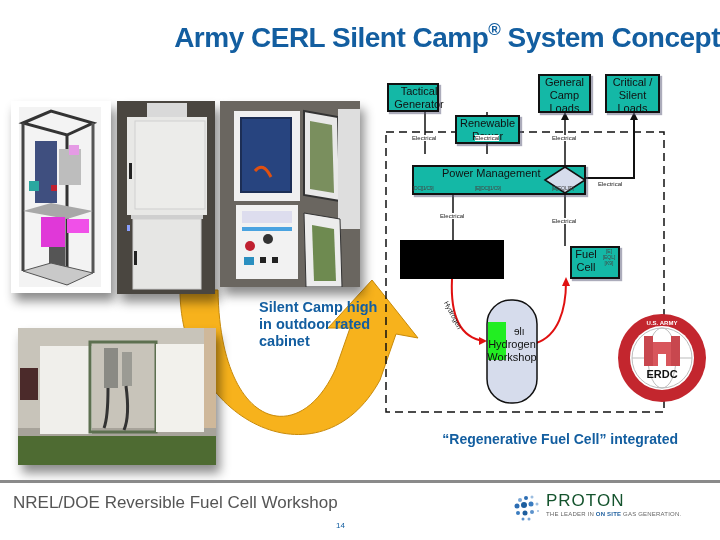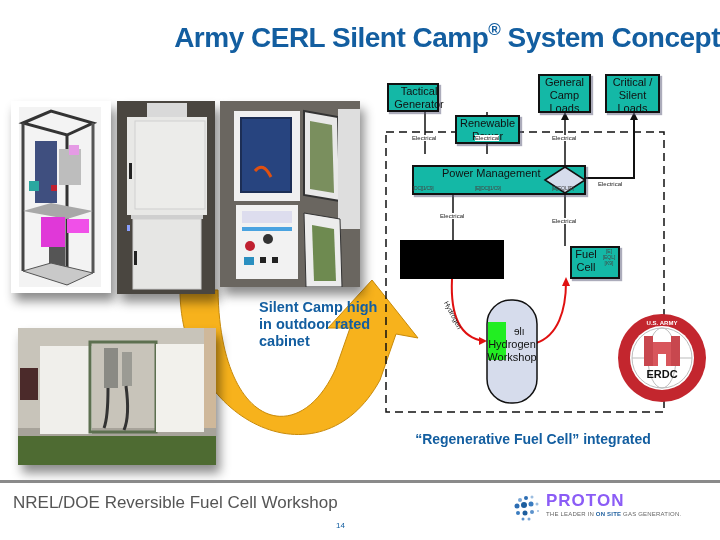--- a/index.html
+++ b/index.html
@@ -3,28 +3,28 @@
 <meta charset="utf-8">
 <style>
   html, body { margin:0; padding:0; }
   body { width:720px; height:540px; background:#ffffff; position:relative; overflow:hidden; font-family:"Liberation Sans", sans-serif; }
   .abs { position:absolute; }
   #title { left:0; top:22px; width:720px; text-align:right; color:#135ea0; font-weight:bold; font-size:28px; letter-spacing:-0.5px; }
   #title sup { font-size:17px; vertical-align:top; position:relative; top:-2px; }
   .photo { box-shadow: 4px 8px 10px rgba(0,0,0,0.45); overflow:hidden; }
   .caption { color:#135ea0; font-weight:bold; }
   #electrolyzer-caption { left:234px; top:299px; font-size:14.5px; line-height:17px; width:160px;margin-left:25px; }
-  #rfc-caption { left:388px; top:431px; width:290px; text-align:center; font-size:14px; line-height:16px; }
+  #rfc-caption { left:388px; top:431px; width:290px; text-align:right; font-size:14px; line-height:16px; }
   #footer-rule { left:0; top:480px; width:720px; height:3px; background:#8a8a8a; }
   #footer-text { left:13px; top:493px; font-size:17px; color:#555555; }
   #page-number { left:336px; top:521px; font-size:8px; color:#135ea0; }
   .box { position:absolute; background:#14b8a6; border:2px solid #111; box-sizing:border-box; text-align:center; font-size:11px; line-height:13px; color:#111; display:flex; align-items:flex-start; justify-content:center; box-shadow:2px 2px 1px rgba(90,90,120,0.5); }
   .tiny { position:absolute; font-size:6px; color:#222; }
   .tiny-code { position:absolute; font-size:5px; color:#444; letter-spacing:-0.3px; }
-  #proton-word { left:546px; top:491px; font-size:17px; font-weight:bold; color:#8b5cf6; letter-spacing:1px; }
+  #proton-word { left:546px; top:491px; font-size:17px; font-weight:normal; color:#14532d; letter-spacing:1px; }
   #proton-tag { left:546px; top:511px; font-size:6px; color:#666; letter-spacing:0.2px; white-space:nowrap; }
   #proton-tag b { color:#1d5e9e; }
 </style>
 </head>
 <body>
 
 <div id="title" class="abs"><span>Army CERL Silent Camp</span><sup>®</sup><span> System Concept</span></div>
 
 <svg class="abs" style="left:150px;top:200px;" width="290" height="270">
   <path d="M 30 90 C 30 220, 170 290, 230 180 L 246 134 L 268 138 L 222 80 L 178 128 L 200 128 L 186 168 C 150 250, 70 230, 68 90 Z" fill="#f7b21c" stroke="#c88a0a" stroke-width="1"></path>

